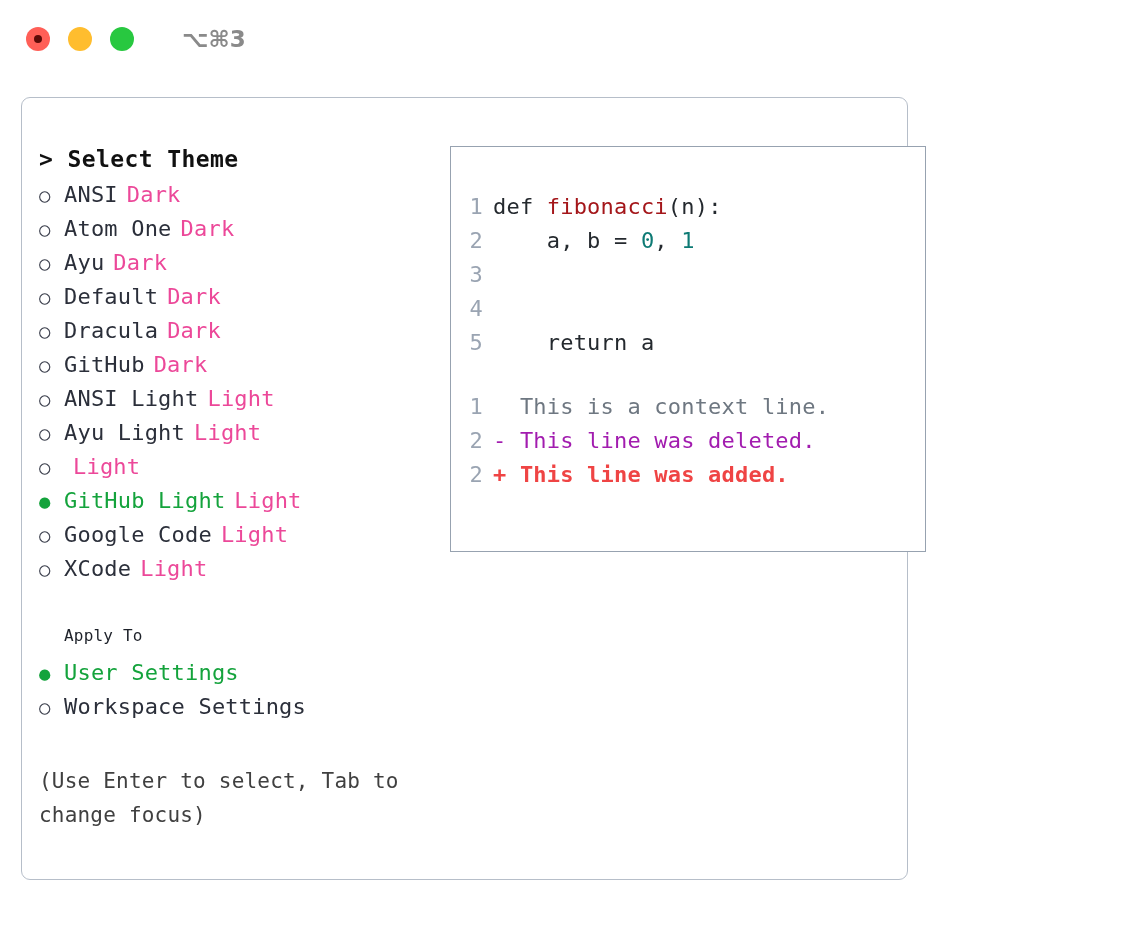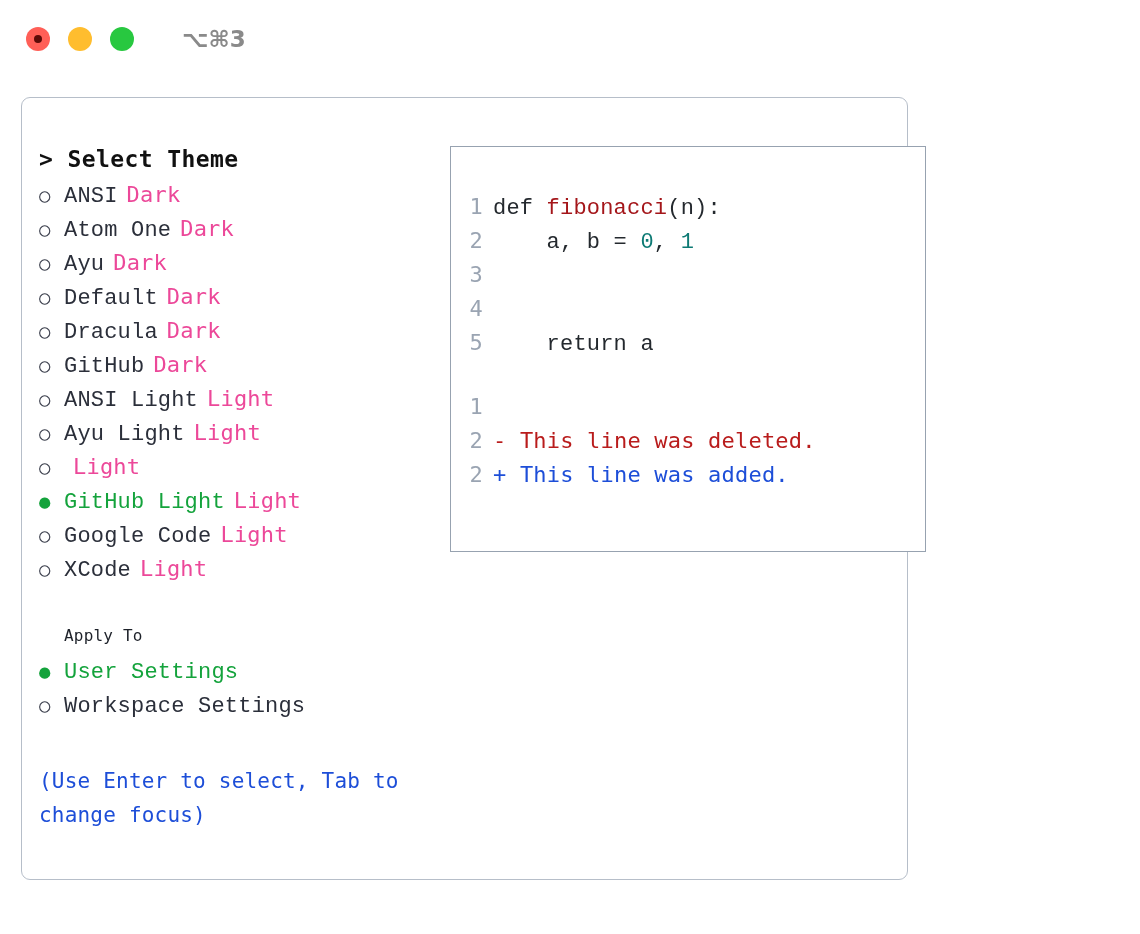--- a/index.html
+++ b/index.html
@@ -81,41 +81,41 @@
     white-space: pre;
   }
   .bullet {
     width: 25px;
     flex: 0 0 25px;
     font-size: 19px;
     color: #3f4350;
     line-height: 1;
   }
   .bullet.sel { color: #14a33c; }
-  .opt-label { color: #2b2f3a; font-family: Liberation Mono, monospace; }
+  .opt-label { color: #2b2f3a; }
   .opt-row.selected .opt-label { color: #14a33c; }
   .opt-variant { color: #ec4899; margin-left: 9px; }
 
   .apply-head {
     height: 34px;
     font-size: 16px;
     color: #1d2129;
     padding-left: 25px;
     letter-spacing: 0.2px;
     display: flex;
     align-items: baseline;
     white-space: pre;
   }
 
   .gap-block { height: 36px; }
 
   .hint {
     margin-top: 36px;
     font-size: 21px;
-    color: #1d4ed8;
+    color: #404040;
     line-height: 1.62;
     width: 400px;
     letter-spacing: 0.2px;
   }
 
   
   .right-col {
     flex: 1;
     padding-left: 11px;
   }
@@ -143,30 +143,30 @@
     white-space: pre;
     letter-spacing: 0.2px;
   }
   .lineno {
     width: 42px;
     flex: 0 0 42px;
     text-align: right;
     color: #9aa4b2;
     padding-right: 10px;
   }
-  .code-text { color: #24292e; font-family: Liberation Mono, monospace; }
+  .code-text { color: #24292e; }
 
   .tok-fn    { color: #a4161a; }
   .tok-num   { color: #0d7a74; }
   .tok-call  { color: #0b84c4; }
 
   .diff-gap { height: 30px; }
   .diff-ctx { color: #6e7781; }
-  .diff-del { color: #b91c1c; }
-  .diff-add { color: #1d4ed8; }
+  .diff-del { color: #a21caf; }
+  .diff-add { color: #ef4444; font-weight: bold; }
 </style>
 </head>
 <body>
 
 <div class="titlebar">
   <div class="lights">
     <span class="light red">
       <span class="rec-dot"></span>
     </span>
     <span class="light yellow"></span>
@@ -309,20 +309,21 @@
           </div>
 
         </div>
 
         <div class="diff-gap"></div>
 
         <div>
 
           <div class="code-line">
             <span class="lineno">1</span>
+            <span class="diff-ctx"><span>  </span><span>This is a context line.</span></span>
           </div>
 
           <div class="code-line">
             <span class="lineno">2</span>
             <span class="diff-del"><span>- </span><span>This line was deleted.</span></span>
           </div>
 
           <div class="code-line">
             <span class="lineno">2</span>
             <span class="diff-add"><span>+ </span><span>This line was added.</span></span>

